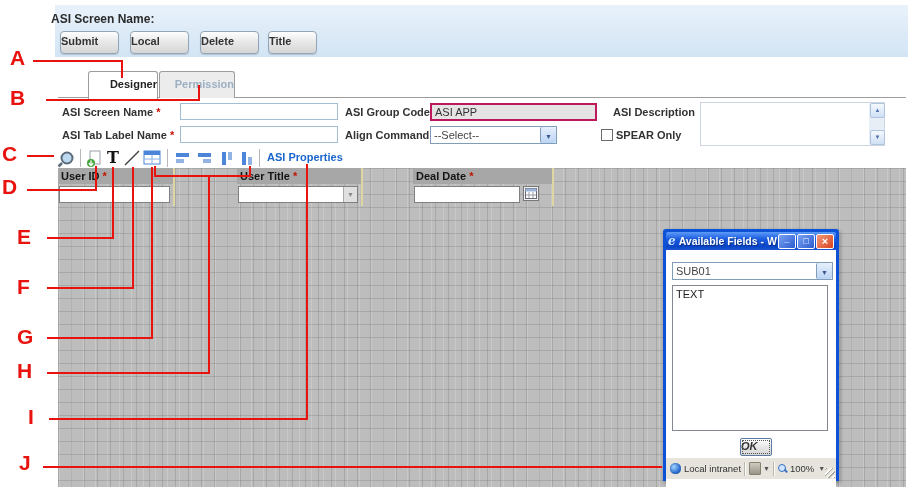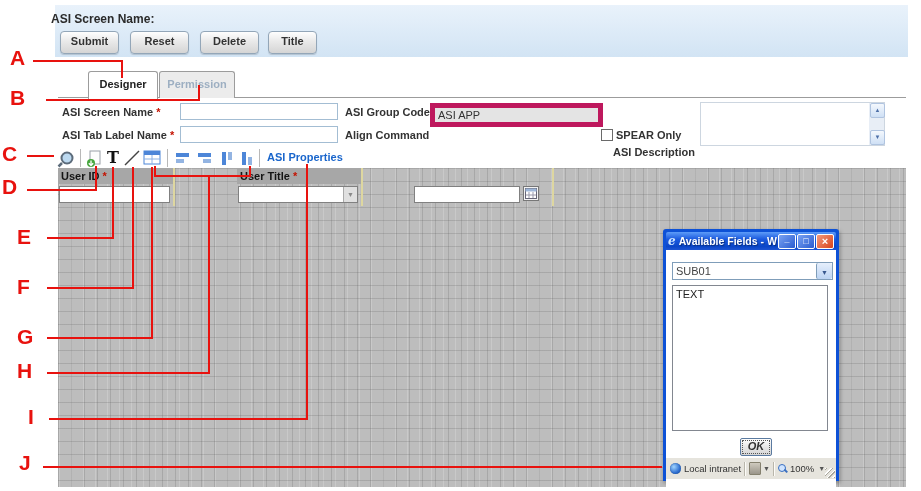--- a/index.html
+++ b/index.html
@@ -5,33 +5,33 @@
   html,body{margin:0;padding:0;background:#fff;}
   #app{position:relative;width:921px;height:491px;background:#fff;overflow:hidden;
        font-family:"Liberation Sans","DejaVu Sans",sans-serif;font-size:11px;color:#333;}
   .abs{position:absolute;}
   
   .header-bar{left:55px;top:5px;width:853px;height:52px;
               background:linear-gradient(to bottom,#e9f2fb,#d2e4f4);}
   .header-title{left:51px;top:12px;font-weight:bold;font-size:12px;color:#2b2b2b;}
   .btn{height:21px;border:1px solid #93a6b8;border-radius:4px;
        background:linear-gradient(to bottom,#fefefe,#e9e9e9 45%,#d5d5d5);
-       font-weight:bold;font-size:11px;color:#333;text-align:center;line-height:19px;
+       font-weight:bold;font-size:11px;color:#333;text-align:left;line-height:19px;
        box-shadow:0 1px 1px rgba(0,0,0,.15);cursor:pointer;}
   
   .tab-baseline{left:58px;top:97px;width:848px;height:1px;background:#9c9c9c;}
   .tab{top:71px;height:26px;border:1px solid #9c9c9c;border-bottom:none;
-       border-radius:3px 3px 0 0;text-align:center;line-height:25px;font-weight:bold;}
+       border-radius:3px 3px 0 0;text-align:right;line-height:25px;font-weight:bold;}
   .tab.active{background:#fff;height:27px;z-index:3;color:#222;}
   .tab.inactive{background:#ececec;color:#9dafc2;z-index:1;}
   
   .flabel{font-weight:bold;color:#333;white-space:nowrap;}
   .req{color:#c41200;font-weight:bold;}
   .tinput{border:1px solid #a3bdd3;background:#fff;height:15px;}
-  .ro-input{border:5px solid #be185d;background:#e4e4e4;height:14px;line-height:14px;
+  .ro-input{border:2px solid #be185d;background:#e4e4e4;height:14px;line-height:14px;
             padding:0 3px;color:#333;}
   .xp-select{border:1px solid #7f9db9;background:#fff;height:16px;line-height:16px;
              padding-left:3px;color:#444;}
   .xp-select .dd-btn{position:absolute;right:0;top:0;width:15px;height:100%;
              background:linear-gradient(to bottom,#e6effc,#bcd4f3);
              border-left:1px solid #7f9db9;border-radius:2px;text-align:center;}
   .dd-arrow{font-size:7px;color:#38588f;line-height:15px;}
   .scrollbar{position:absolute;right:0;top:0;width:15px;height:100%;background:#e8eef6;}
   .sb-btn{position:absolute;left:1px;width:13px;height:13px;border:1px solid #b0c4e0;border-radius:2px;
           background:linear-gradient(to bottom,#f4f8fd,#cfe0f5);text-align:center;
@@ -87,49 +87,53 @@
   .icon-T{font-family:"DejaVu Serif",serif;font-weight:bold;font-size:16px;color:#111;line-height:16px;}
 </style>
 </head>
 <body>
 
 <div id="app">
 
   <div class="abs header-bar"></div>
   <div class="abs header-title">ASI Screen Name:</div>
   <div class="abs btn" style="left:60px;top:31px;width:57px;">Submit</div>
-  <div class="abs btn" style="left:130px;top:31px;width:57px;">Reset</div>
+  <div class="abs btn" style="left:130px;top:31px;width:57px;">Local</div>
   <div class="abs btn" style="left:200px;top:31px;width:57px;">Delete</div>
   <div class="abs btn" style="left:268px;top:31px;width:47px;">Title</div>
 
   <div class="abs tab-baseline"></div>
   <div class="abs tab active" style="left:88px;width:68px;">Designer</div>
   <div class="abs tab inactive" style="left:159px;width:74px;">Permission</div>
 
   <div class="abs flabel" style="left:62px;top:106px;">
     <span>ASI Screen Name</span>
     <span class="req">*</span>
   </div>
   <div class="abs tinput" style="left:180px;top:103px;width:156px;"></div>
   <div class="abs flabel" style="left:345px;top:106px;">ASI Group Code</div>
   <div class="abs ro-input" style="left:430px;top:103px;width:157px;">ASI APP</div>
-  <div class="abs flabel" style="left:613px;top:106px;margin-top:40px;">ASI Description</div>
+  <div class="abs flabel" style="left:613px;top:106px;">ASI Description</div>
   <div class="abs" style="left:700px;top:102px;width:183px;height:42px;border:1px solid #cdd6e0;background:#fff;">
     <div class="scrollbar">
       <div class="sb-btn" style="top:0;">▲</div>
       <div class="sb-btn" style="bottom:0;">▼</div>
     </div>
   </div>
 
   <div class="abs flabel" style="left:62px;top:129px;">
     <span>ASI Tab Label Name</span>
     <span class="req">*</span>
   </div>
   <div class="abs tinput" style="left:180px;top:126px;width:156px;"></div>
   <div class="abs flabel" style="left:345px;top:129px;">Align Command</div>
+  <div class="abs xp-select" style="left:430px;top:126px;width:122px;">
+    <span>--Select--</span>
+    <span class="dd-btn"><span class="dd-arrow">▼</span></span>
+  </div>
   <div class="abs checkbox" style="left:601px;top:129px;"></div>
   <div class="abs flabel" style="left:616px;top:129px;">SPEAR Only</div>
 
   <div class="abs ticon" style="left:57px;">
     <svg width="18" height="18" viewBox="0 0 18 18">
       <circle cx="10" cy="8" r="5.5" fill="#bcd9f0" stroke="#5c6b7a" stroke-width="2"></circle>
       <line x1="5" y1="13" x2="1.5" y2="16.5" stroke="#5c6b7a" stroke-width="2.5"></line>
     </svg>
   </div>
   <div class="abs tb-sep" style="left:80px;"></div>
@@ -196,20 +200,24 @@
       <div class="cell-band">
         <span>User Title</span>
         <span class="req">*</span>
       </div>
       <div class="cell-input" style="width:118px;">
         <span class="gray-dd"><span class="dd-arrow">▼</span></span>
       </div>
     </div>
 
     <div class="abs cell" style="left:355px;width:139px;">
+      <div class="cell-band">
+        <span>Deal Date</span>
+        <span class="req">*</span>
+      </div>
       <div class="cell-input" style="width:104px;"></div>
       <div class="abs" style="left:110px;top:18px;width:16px;height:15px;background:#f2f2f2;border:1px solid #777;box-sizing:border-box;">
         <svg width="12" height="11" viewBox="0 0 12 11" style="margin:1px;">
           <rect x="0.5" y="0.5" width="11" height="10" fill="#fff" stroke="#667" stroke-width="1"></rect>
           <rect x="0.5" y="0.5" width="11" height="3" fill="#9db6d8"></rect>
           <line x1="4" y1="4" x2="4" y2="10" stroke="#99a" stroke-width="1"></line>
           <line x1="8" y1="4" x2="8" y2="10" stroke="#99a" stroke-width="1"></line>
           <line x1="1" y1="7" x2="11" y2="7" stroke="#99a" stroke-width="1"></line>
         </svg>
       </div>

